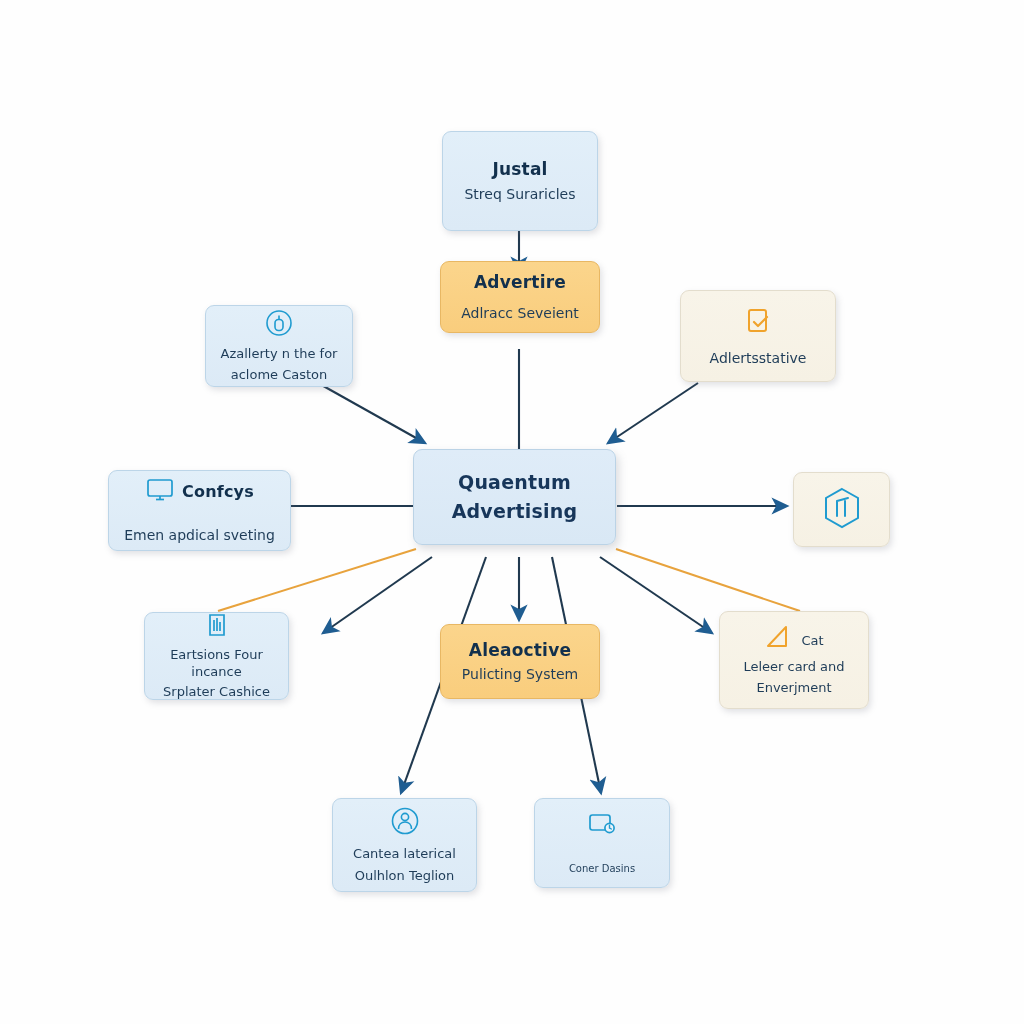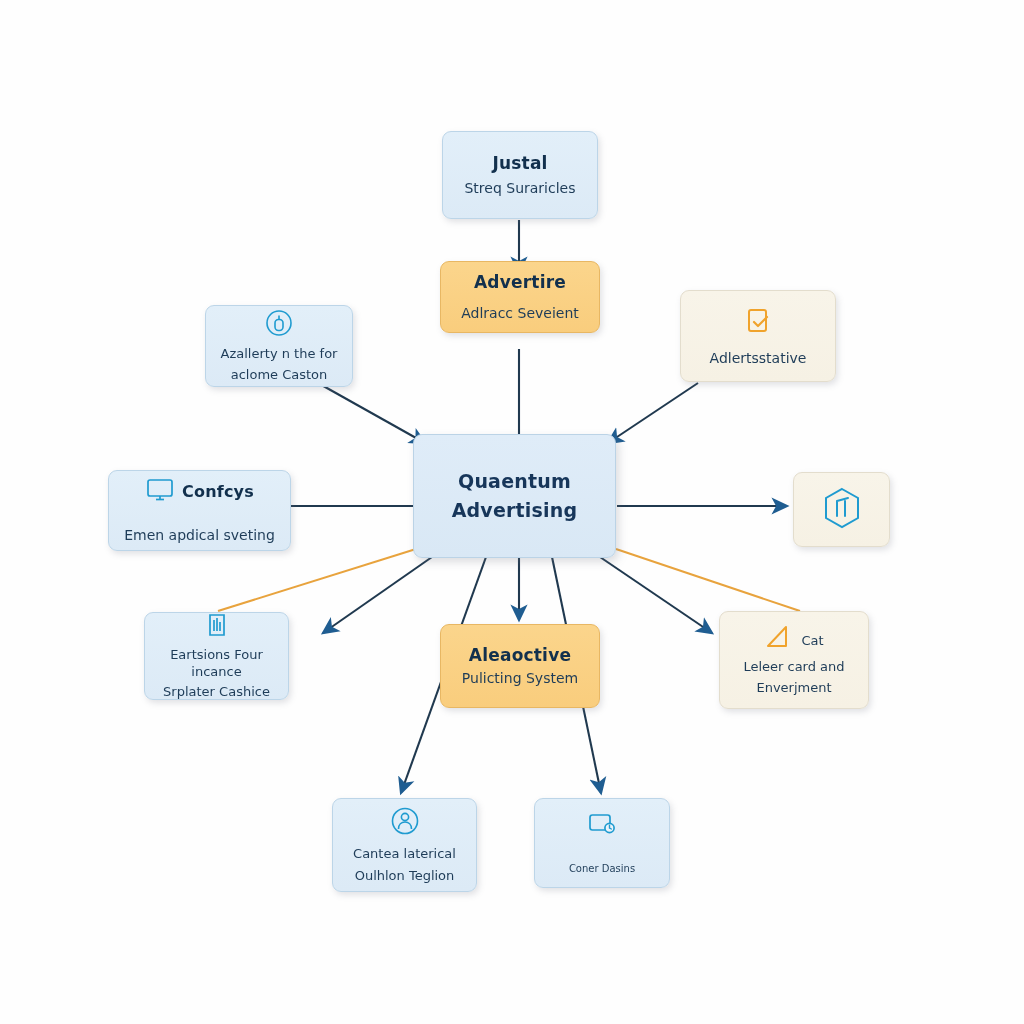--- a/index.html
+++ b/index.html
@@ -53,45 +53,45 @@
     line-height:1.3;
   }
   .hub .title{ font-size:19px; color:#17365a; font-weight:bold; }
   .hub .title + .title{ margin-top:5px; }
 
   .iconwrap{display:flex;align-items:center;justify-content:center;gap:7px;}
   .iconwrap .title{font-size:16px;}
   .icon{display:block;}
 
   
-  #n-top      {left:442px;top:131px;width:156px;height:88px;}
+  #n-top      {left:442px;top:131px;width:156px;height:100px;}
   #n-top .title{font-size:17px;}
   #n-top .sub  {font-size:14px;margin-top:4px;}
 
   #n-advert   {left:440px;top:261px;width:160px;height:72px;gap:7px;}
   #n-advert .title{font-size:17px;}
   #n-advert .sub{font-size:14px;margin-top:3px;}
 
-  #n-hub      {left:413px;top:434px;width:203px;height:124px;}
+  #n-hub      {left:413px;top:449px;width:203px;height:96px;}
 
   #n-ul       {left:205px;top:305px;width:148px;height:82px;}
   #n-ul .sub  {font-size:13px;margin-top:4px;}
 
   #n-ur       {left:680px;top:290px;width:156px;height:92px;}
   #n-ur .sub  {font-size:14px;margin-top:6px;}
 
   #n-left     {left:108px;top:470px;width:183px;height:81px;justify-content:space-between;}
   #n-left .sub{font-size:14px;margin-top:5px;}
 
   #n-right    {left:793px;top:472px;width:97px;height:75px;}
 
   #n-ll       {left:144px;top:612px;width:145px;height:88px;}
   #n-ll .sub  {font-size:13px;margin-top:4px;}
 
-  #n-bottom   {left:440px;top:624px;width:160px;height:84px;}
+  #n-bottom   {left:440px;top:624px;width:160px;height:75px;}
   #n-bottom .title{font-size:17px;}
   #n-bottom .sub{font-size:14px;margin-top:3px;}
 
   #n-lr       {left:719px;top:611px;width:150px;height:98px;}
   #n-lr .sub  {font-size:13px;margin-top:4px;}
 
   #n-b1       {left:332px;top:798px;width:145px;height:94px;}
   #n-b1 .sub  {font-size:13px;margin-top:5px;}
 
   #n-b2       {left:534px;top:798px;width:136px;height:90px;}

